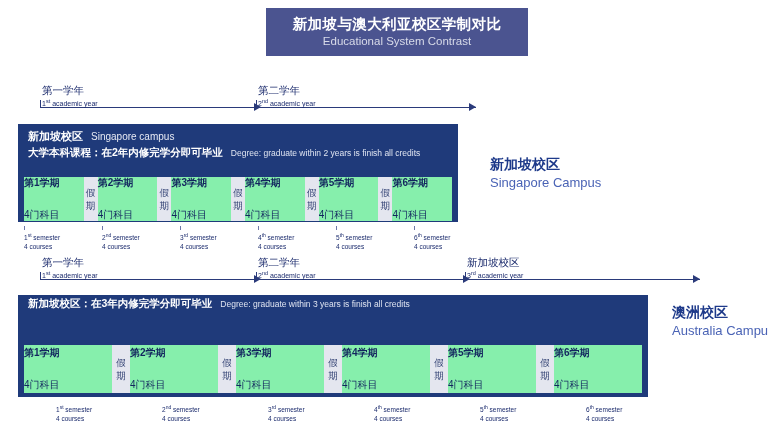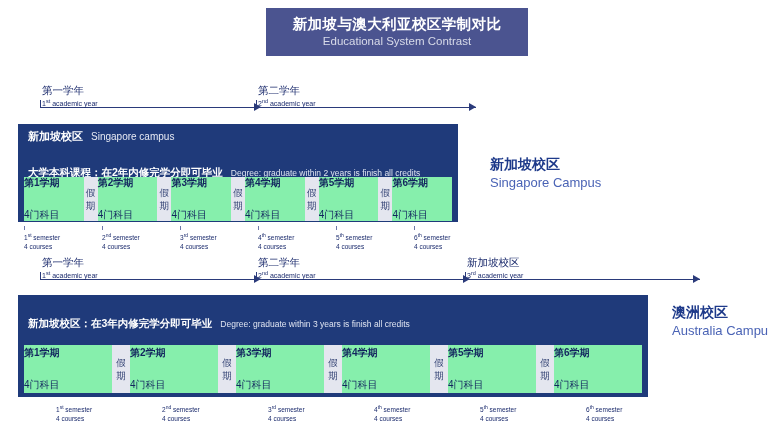--- a/index.html
+++ b/index.html
@@ -118,21 +118,20 @@
     padding: 2px 10px 5px 10px;
     display: flex;
     align-items: baseline;
     gap: 8px;
   }
   .block .hdr2 .cn {
     color: #ffffff;
     font-size: 10.5px;
     font-weight: bold;
     white-space: nowrap;
-    margin-top: 20px;
   }
   .block .hdr2 .en {
     color: #dfe4f1;
     font-size: 8.5px;
     white-space: nowrap;
   }
 
   
   .strip {
     position: absolute;

